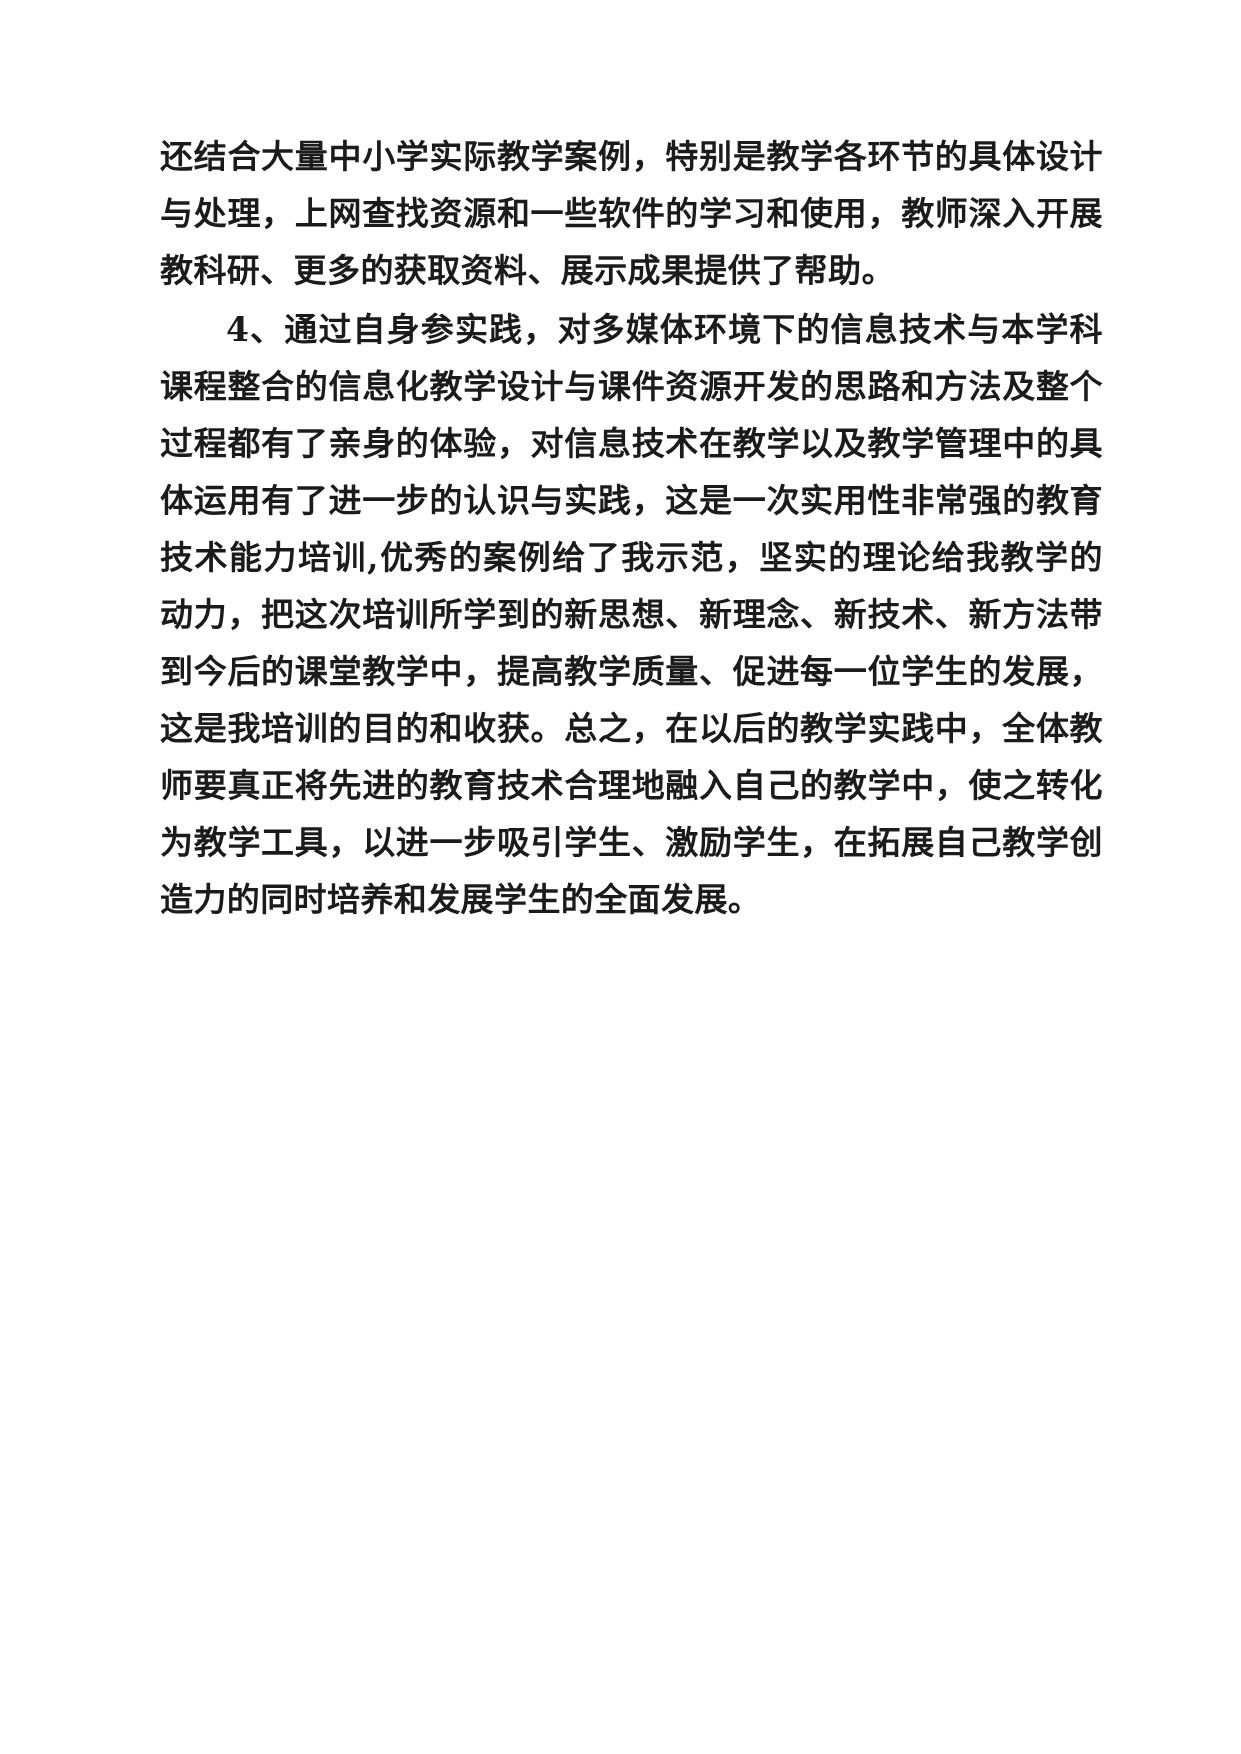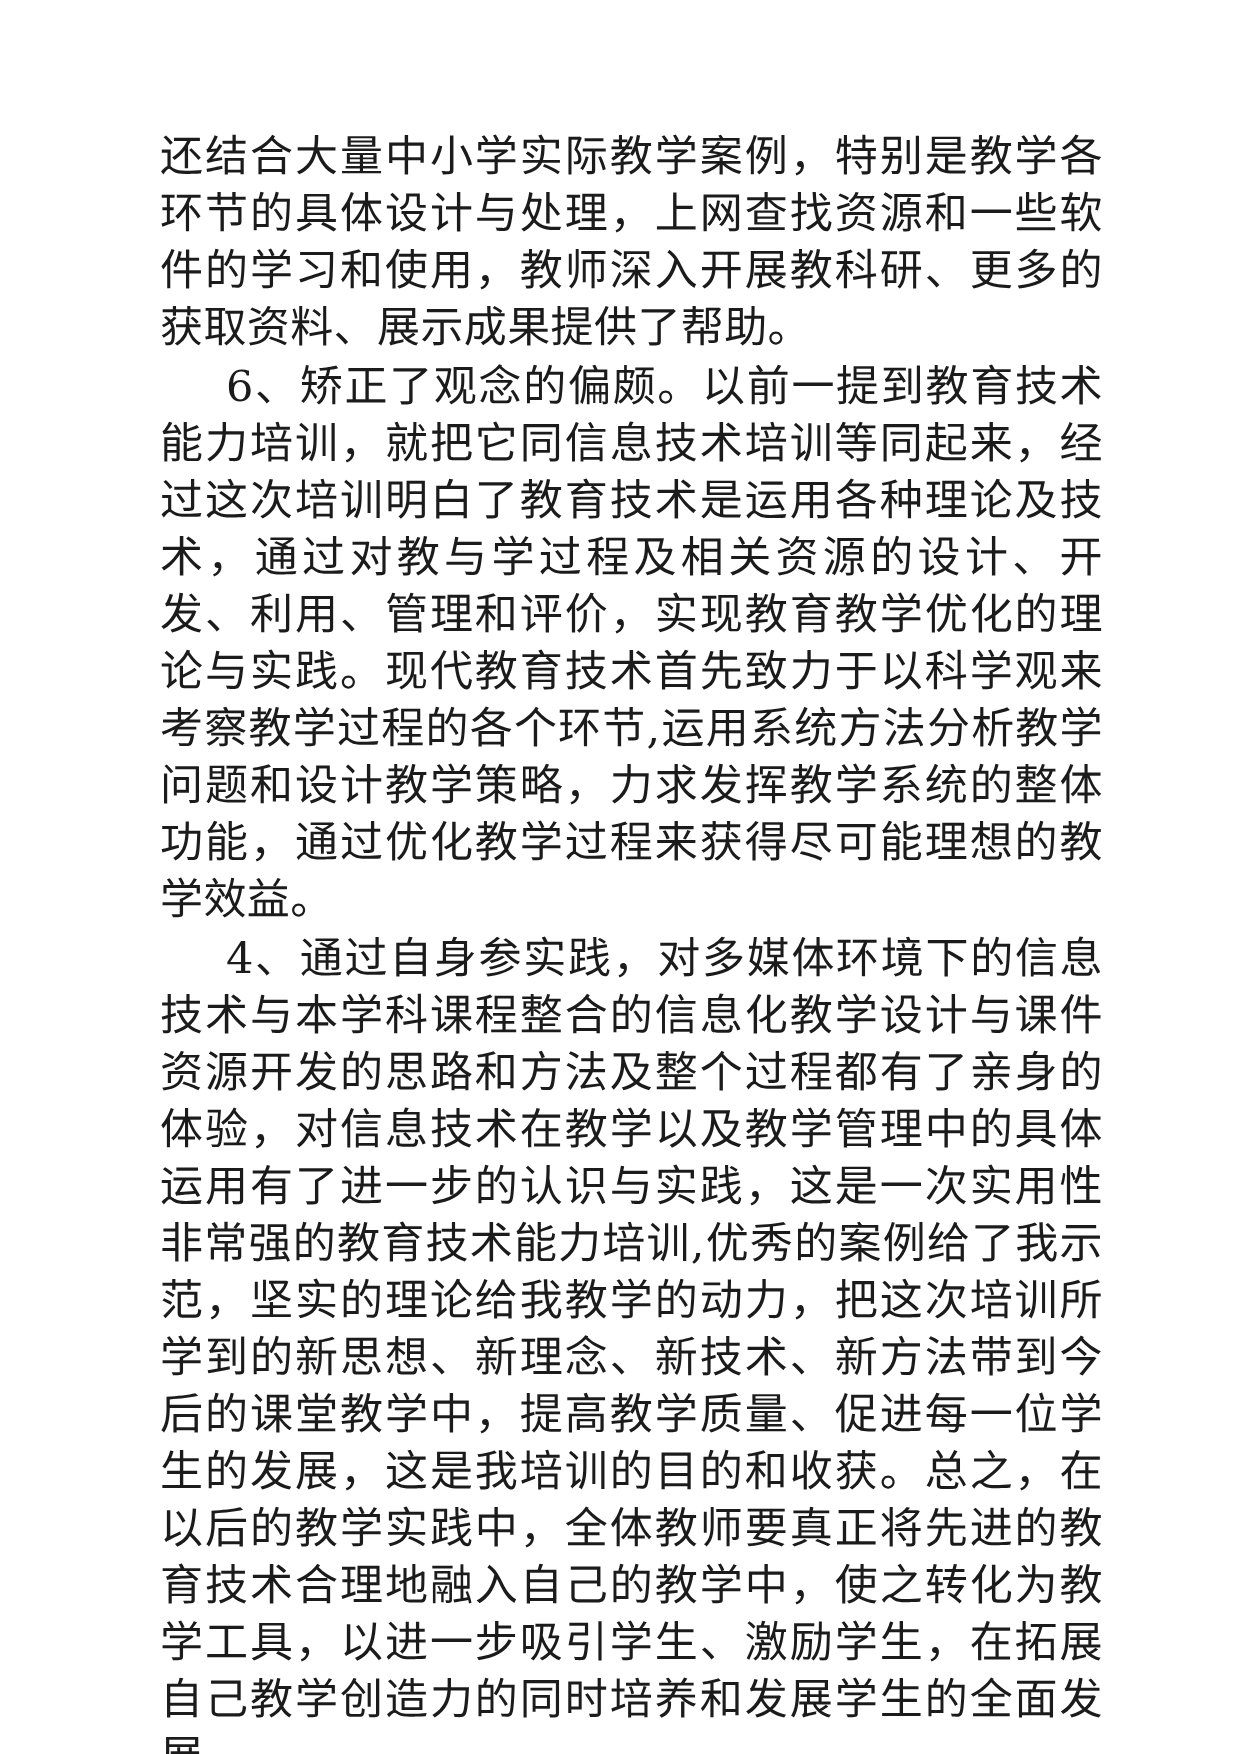--- a/index.html
+++ b/index.html
@@ -20,35 +20,34 @@
     width: 1241px;
     height: 1754px;
     box-sizing: border-box;
     padding: 128px 138px 100px 160px;
     background: #ffffff;
   }
   .doc-body {
     width: 100%;
   }
   .para {
-    font-size: 43px;
+    font-size: 33px;
     line-height: 57px;
     text-align: justify;
     text-justify: inter-ideograph;
     margin: 0 0 2px 0;
     letter-spacing: 0.4px;
     color: #1b1b1b;
-    font-weight: 400;
+    font-weight: 700;
   }
   .para.indent {
     text-indent: 66px;
   }
 </style>
 </head>
 <body>
 
 <div class="page">
   <div class="doc-body">
     <p class="para">还结合大量中小学实际教学案例，特别是教学各环节的具体设计与处理，上网查找资源和一些软件的学习和使用，教师深入开展教科研、更多的获取资料、展示成果提供了帮助。</p>
-    <p class="para indent">6、矫正了观念的偏颇。以前一提到教育技术能力培训，就把它同信息技术培训等同起来，经过这次培训明白了教育技术是运用各种理论及技术，通过对教与学过程及相关资源的设计、开发、利用、管理和评价，实现教育教学优化的理论与实践。现代教育技术首先致力于以科学观来考察教学过程的各个环节,运用系统方法分析教学问题和设计教学策略，力求发挥教学系统的整体功能，通过优化教学过程来获得尽可能理想的教学效益。</p>
     <p class="para indent">4、通过自身参实践，对多媒体环境下的信息技术与本学科课程整合的信息化教学设计与课件资源开发的思路和方法及整个过程都有了亲身的体验，对信息技术在教学以及教学管理中的具体运用有了进一步的认识与实践，这是一次实用性非常强的教育技术能力培训,优秀的案例给了我示范，坚实的理论给我教学的动力，把这次培训所学到的新思想、新理念、新技术、新方法带到今后的课堂教学中，提高教学质量、促进每一位学生的发展，这是我培训的目的和收获。总之，在以后的教学实践中，全体教师要真正将先进的教育技术合理地融入自己的教学中，使之转化为教学工具，以进一步吸引学生、激励学生，在拓展自己教学创造力的同时培养和发展学生的全面发展。</p>
   </div>
 </div>
 
 </body></html>

